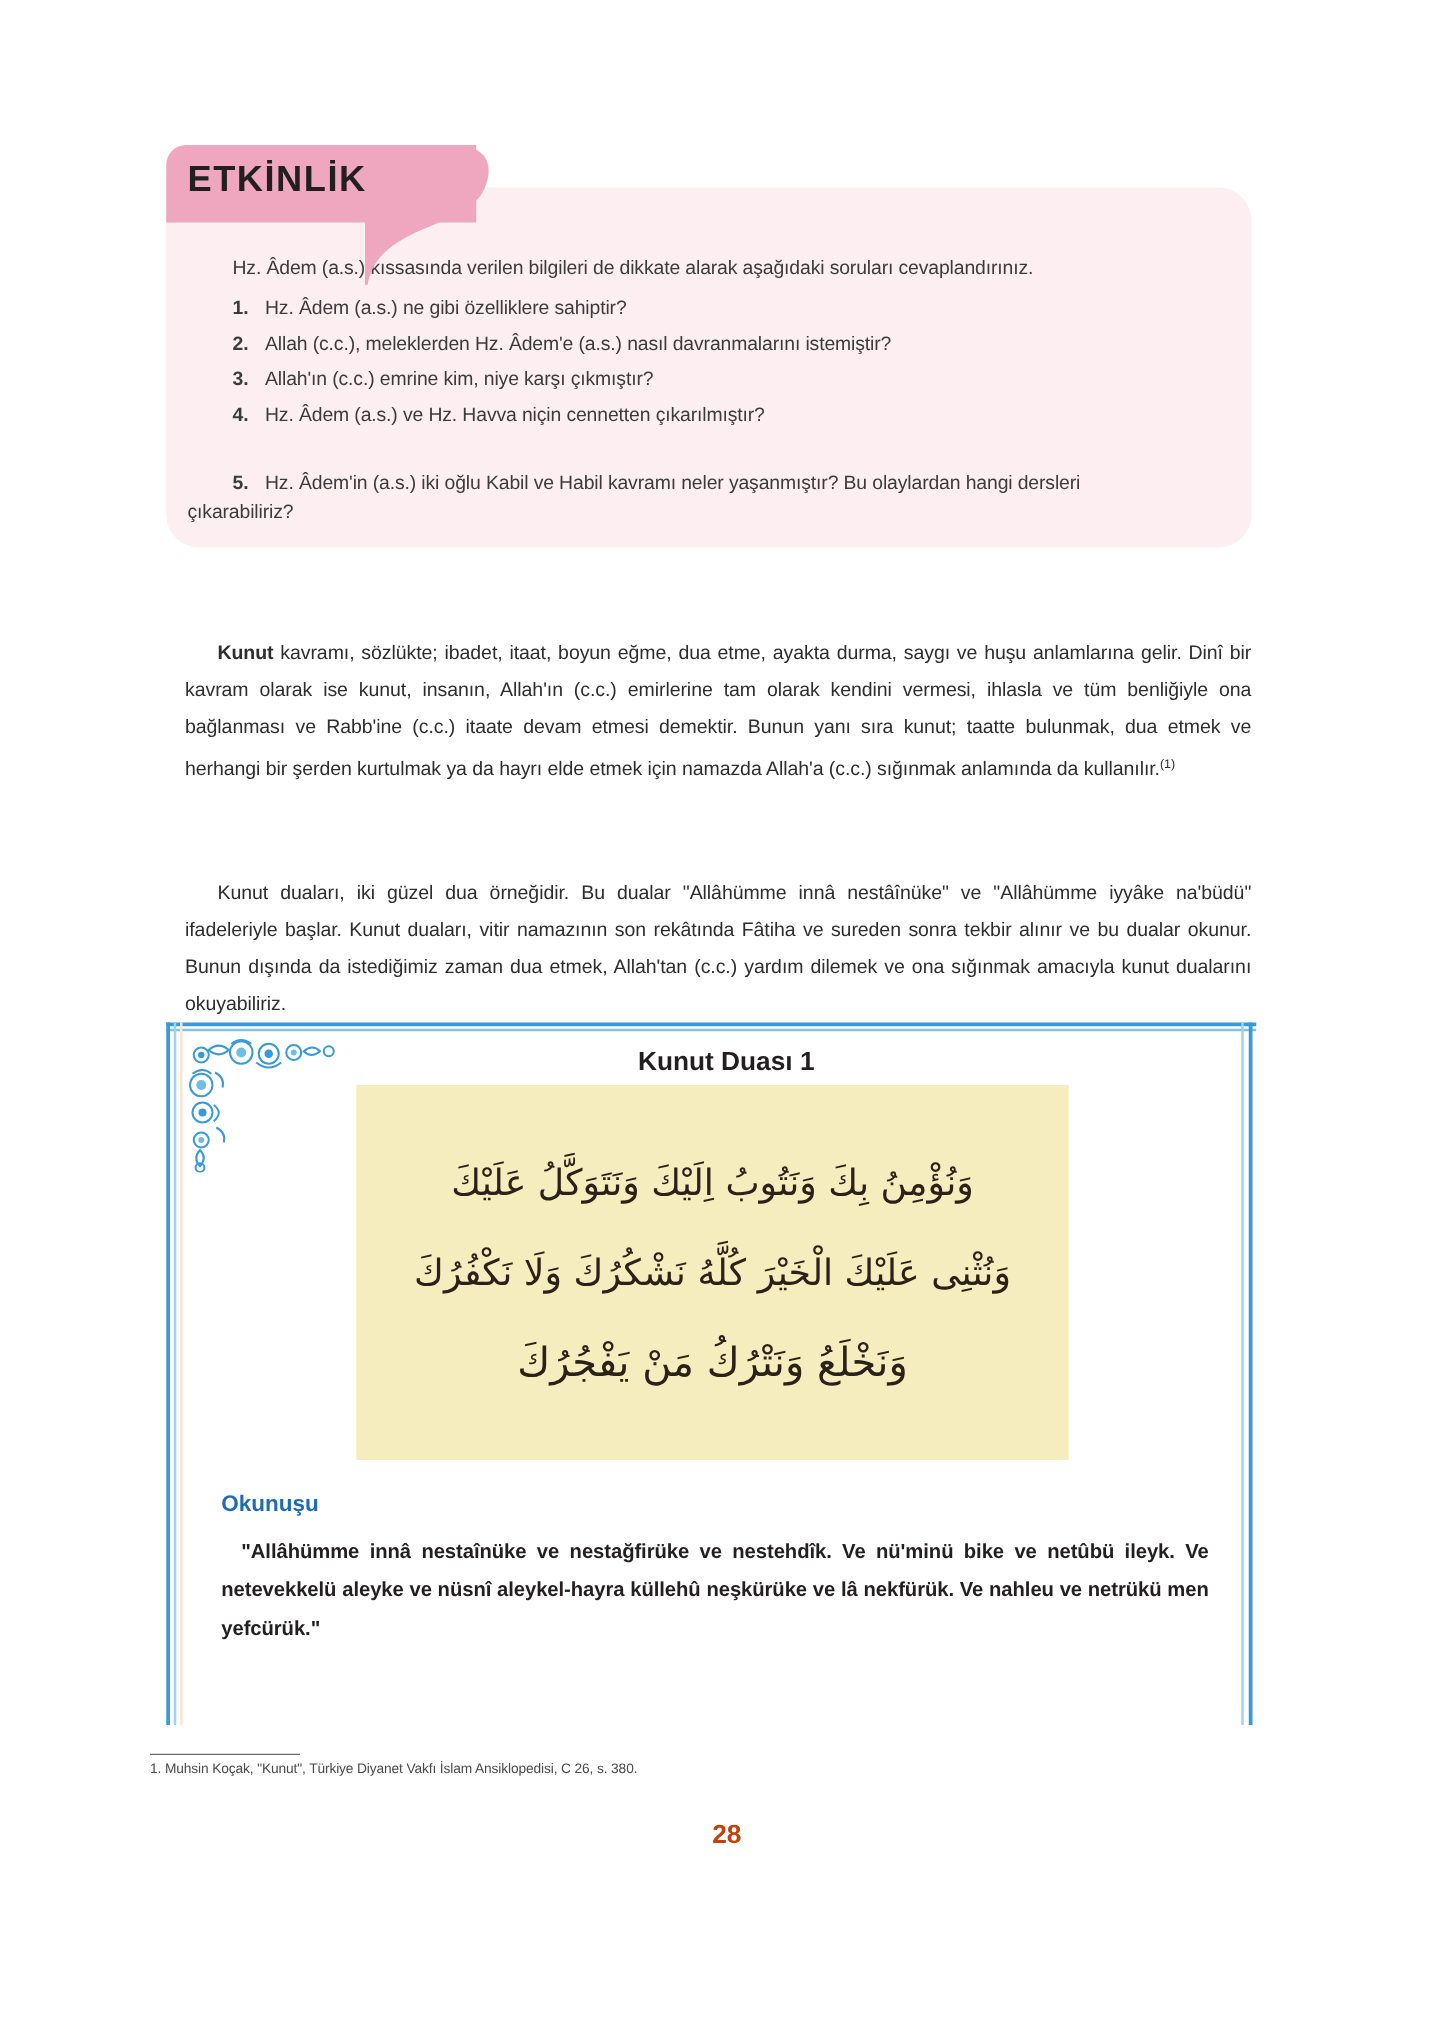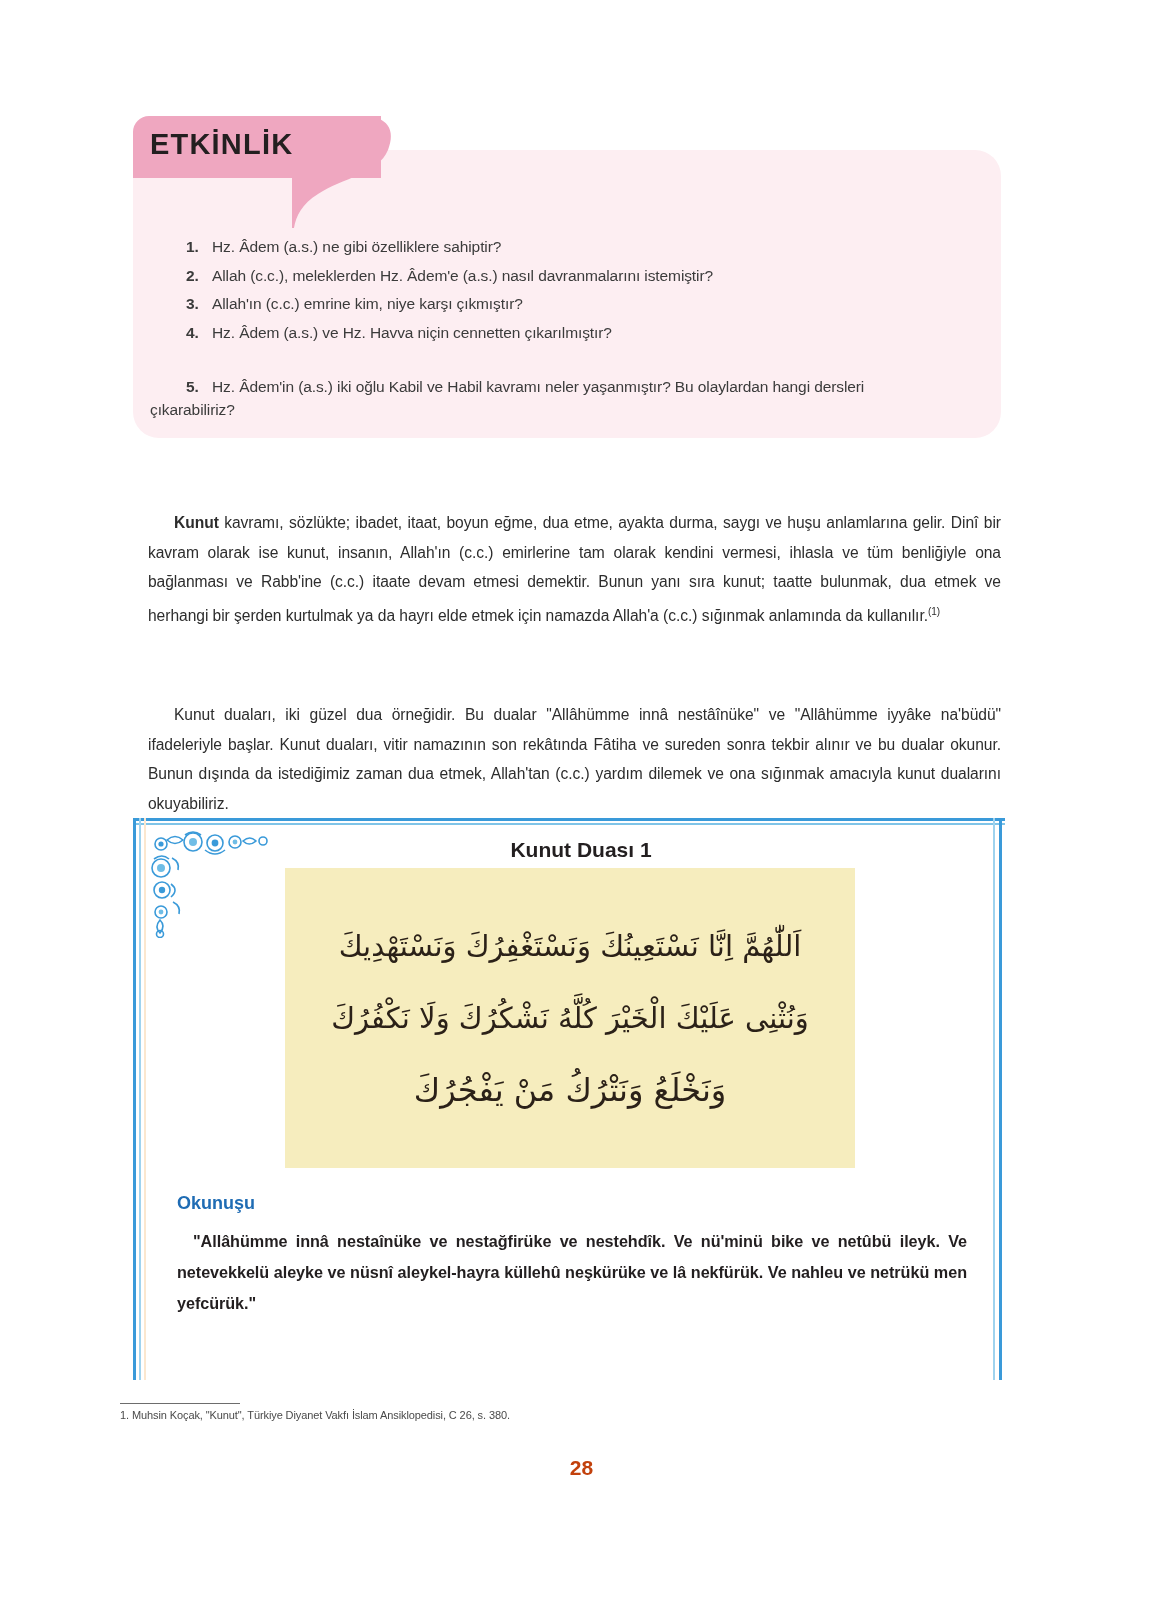--- a/index.html
+++ b/index.html
@@ -125,20 +125,21 @@
     font-size:21px;font-weight:bold;color:#c2410c;
   }
 </style>
 </head>
 <body>
 
 <div class="page">
 
   <div class="activity-box">
     <div class="activity-inner">
+      <div class="intro-line">Hz. Âdem (a.s.) kıssasında verilen bilgileri de dikkate alarak aşağıdaki soruları cevaplandırınız.</div>
       <div class="qlist">
         <div class="qrow">
           <span class="qnum">1.</span>
           <span class="qtext">Hz. Âdem (a.s.) ne gibi özelliklere sahiptir?</span>
         </div>
         <div class="qrow">
           <span class="qnum">2.</span>
           <span class="qtext">Allah (c.c.), meleklerden Hz. Âdem'e (a.s.) nasıl davranmalarını istemiştir?</span>
         </div>
         <div class="qrow">
@@ -210,21 +211,21 @@
         <path d="M13,92 q-6,7 0,13 q6,-7 0,-13 Z"></path>
         <circle cx="13" cy="106" r="3.5"></circle>
         <path d="M25,30 q8,4 6,12"></path>
         <path d="M26,74 q8,4 6,12"></path>
       </g>
     </svg>
 
     <div class="kunut-title">Kunut Duası 1</div>
 
     <div class="arabic-panel">
-      <div class="arabic-line">اَللّٰهُمَّ اِنَّا نَسْتَعِينُكَ وَنَسْتَغْفِرُكَ وَنَسْتَهْدِيكَ</div>
+      <div class="arabic-line">وَنُؤْمِنُ بِكَ وَنَتُوبُ اِلَيْكَ وَنَتَوَكَّلُ عَلَيْكَ</div>
       <div class="arabic-line">وَنُثْنِى عَلَيْكَ الْخَيْرَ كُلَّهُ نَشْكُرُكَ وَلَا نَكْفُرُكَ</div>
       <div class="arabic-line last">وَنَخْلَعُ وَنَتْرُكُ مَنْ يَفْجُرُكَ</div>
     </div>
 
     <div class="okunusu-label">Okunuşu</div>
     <div class="okunusu-text">
       <span class="ind"></span><span>"Allâhümme innâ nestaînüke ve nestağfirüke ve nestehdîk. Ve nü'minü bike ve netûbü ileyk. Ve netevekkelü aleyke ve nüsnî aleykel-hayra küllehû neşkürüke ve lâ nekfürük. Ve nahleu ve netrükü men yefcürük."</span>
     </div>
   </div>
 

